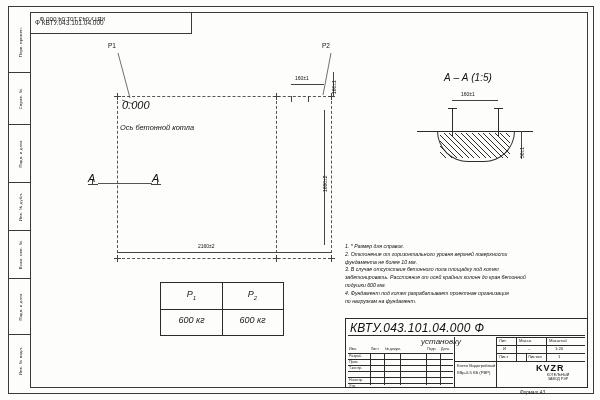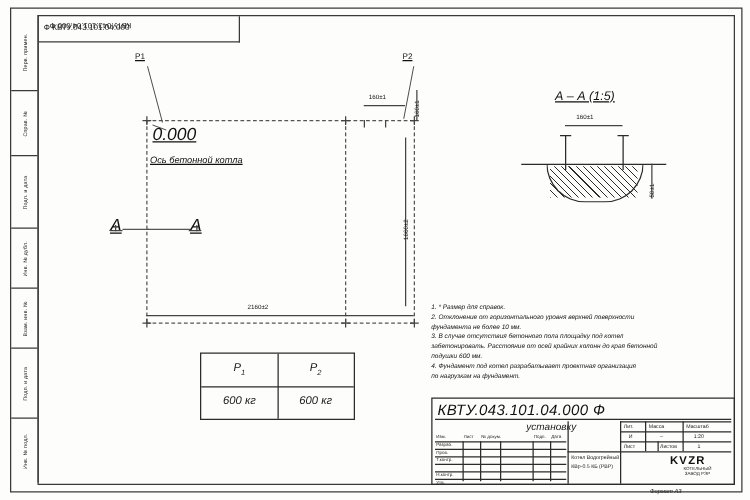--- a/index.html
+++ b/index.html
@@ -65,22 +65,22 @@
   .dash{
     position:absolute;
     border-top:1px dashed #555;
   }
   .vdash{
     position:absolute;
     border-left:1px dashed #555;
   }
   .hair{position:absolute;background:#444;}
 
-  .label{position:absolute;font-size:6.5px;white-space:nowrap;color:#111;text-decoration:underline;}
-  .label.big{font-size:14px;}
+  .label{position:absolute;font-size:6.5px;white-space:nowrap;color:#111;}
+  .label.big{font-size:11px;}
   .label.ital{font-style:italic;}
 
   .dimtxt{position:absolute;font-size:5px;white-space:nowrap;color:#111;}
   .dimtxt.vert{transform:rotate(-90deg);transform-origin:left top;}
 
   
   .sect-outline{
     position:absolute;
     border:1px solid #2b2b2b;
   }

